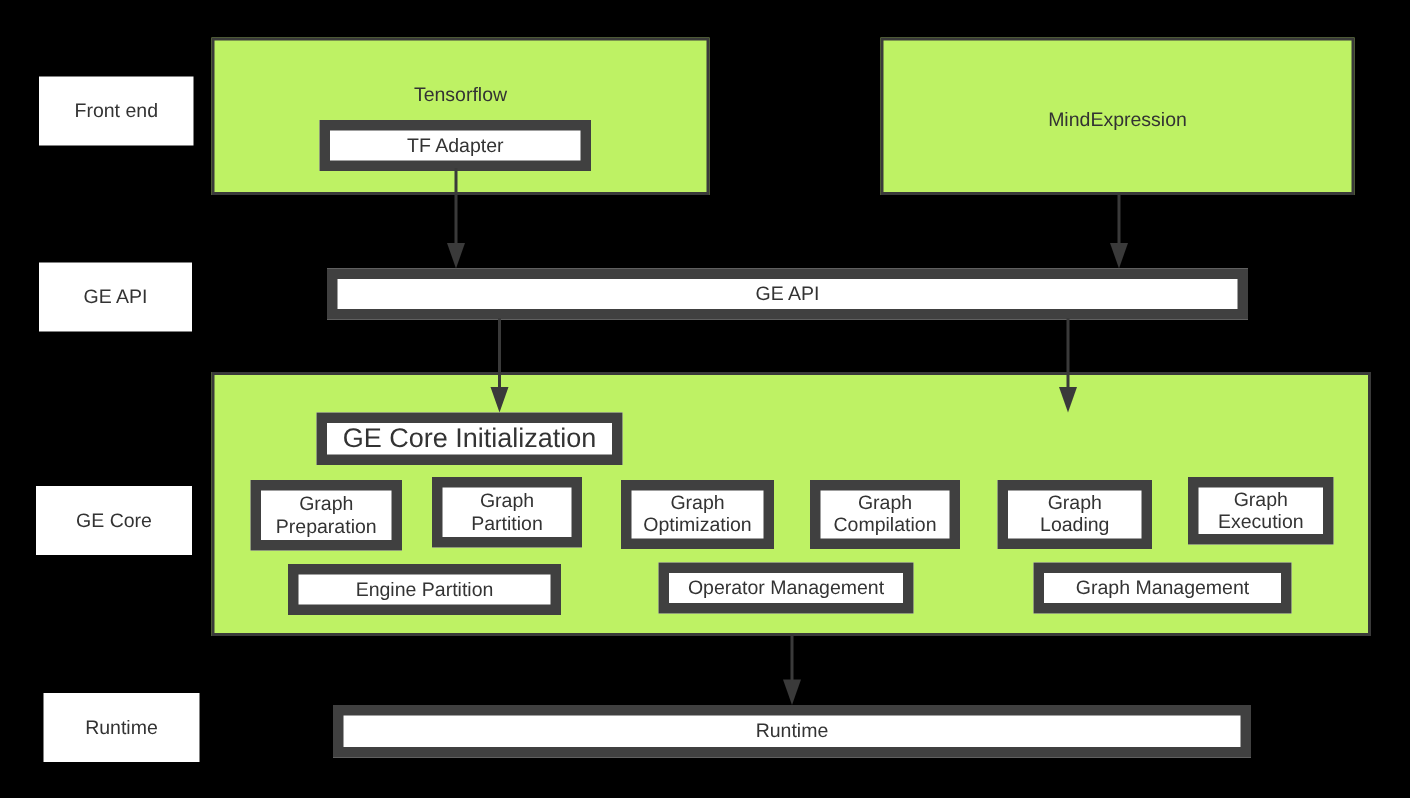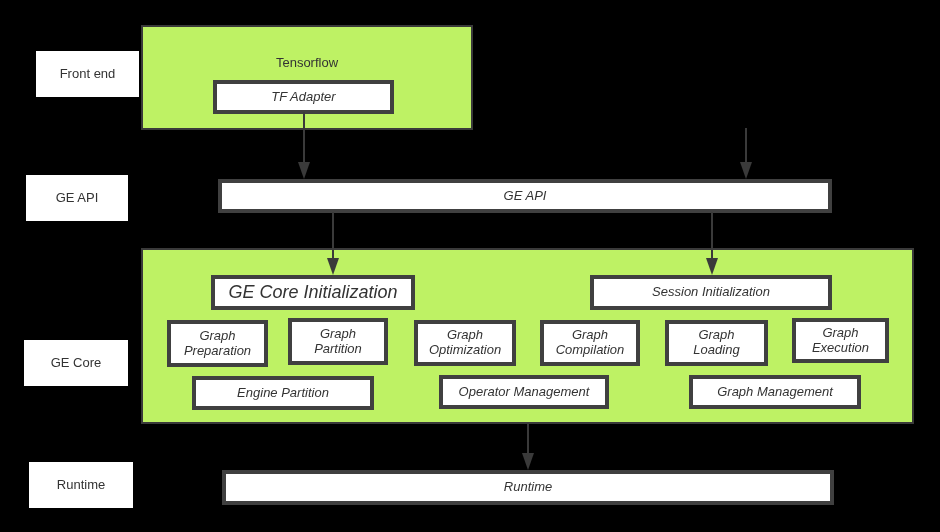--- a/index.html
+++ b/index.html
@@ -21,22 +21,21 @@
     background: #ffffff;
     color: #333333;
     display: flex;
     align-items: center;
     justify-content: center;
     text-align: center;
     line-height: 1.15;
     white-space: pre-line;
   }
   .bordered {
-    border: 4px solid #404040;
-    font-style: italic;
+    border: 7px solid #404040;
   }
   .plain {
     border: none;
   }
   .container-box {
     position: absolute;
     box-sizing: border-box;
     background: #bef264;
     border: 2px solid #3a3a3a;
   }
@@ -51,55 +50,55 @@
     position: absolute;
     pointer-events: none;
   }
   .arrow svg { display: block; }
 </style>
 </head>
 <body>
 
 <div id="canvas">
 
-  <div class="box plain" style="left:36px; top:51px; width:103px; height:46px; font-size:13px;">
+  <div class="box plain" style="left:26px; top:51px; width:103px; height:46px; font-size:13px;">
     <span>Front end</span>
   </div>
 
   <div class="box plain" style="left:26px; top:175px; width:102px; height:46px; font-size:13px;">
     <span>GE API</span>
   </div>
 
-  <div class="box plain" style="left:24px; top:340px; width:104px; height:46px; font-size:13px;">
+  <div class="box plain" style="left:24px; top:324px; width:104px; height:46px; font-size:13px;">
     <span>GE Core</span>
   </div>
 
   <div class="box plain" style="left:29px; top:462px; width:104px; height:46px; font-size:13px;">
     <span>Runtime</span>
   </div>
 
   <div class="container-box" style="left:141px; top:25px; width:332px; height:105px;">
     <div class="container-title" style="top:28px; font-size:13px;">Tensorflow</div>
   </div>
   <div class="box bordered" style="left:213px; top:80px; width:181px; height:34px; font-size:13px;">
     <span>TF Adapter</span>
   </div>
 
+  <div class="container-box" style="left:587px; top:25px; width:316px; height:105px;">
+    <div class="container-title" style="top:45px; font-size:13px;">MindExpression</div>
+  </div>
 
   <div class="box bordered" style="left:218px; top:179px; width:614px; height:34px; font-size:13px;">
     <span>GE API</span>
   </div>
 
   <div class="container-box" style="left:141px; top:248px; width:773px; height:176px;"></div>
 
   <div class="box bordered" style="left:211px; top:275px; width:204px; height:35px; font-size:18px;">
     <span>GE Core Initialization</span>
-  </div>
-  <div class="box bordered" style="left:590px; top:275px; width:242px; height:35px; font-size:13px;">
-    <span>Session Initialization</span>
   </div>
 
   <div class="box bordered" style="left:167px; top:320px; width:101px; height:47px; font-size:13px;">
     <span>Graph
 Preparation</span>
   </div>
   <div class="box bordered" style="left:288px; top:318px; width:100px; height:47px; font-size:13px;">
     <span>Graph
 Partition</span>
   </div>

